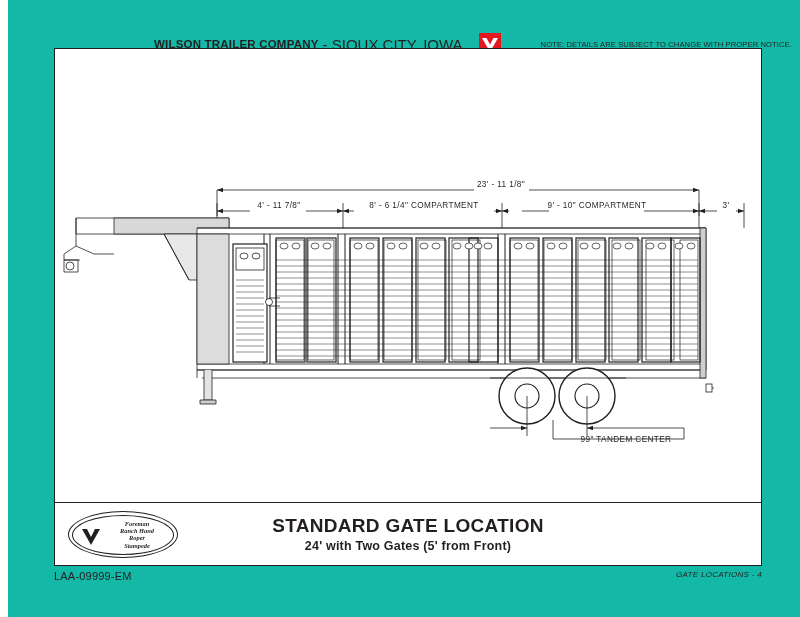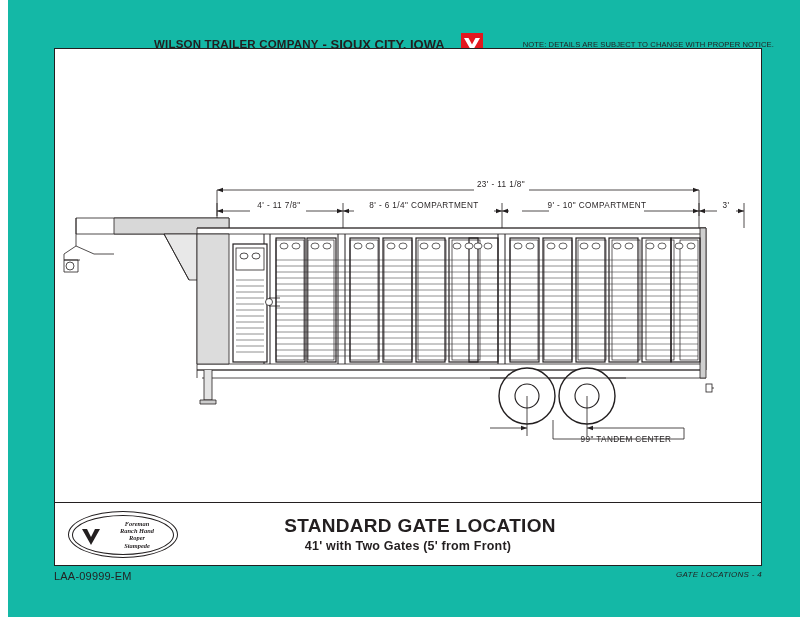--- a/index.html
+++ b/index.html
@@ -32,22 +32,22 @@
   }
   .hdr-company{
     font-weight:bold;
     font-size:11.5px;
     letter-spacing:.2px;
     color:#231f20;
     margin-left:100px;
     white-space:nowrap;
   }
   .hdr-city{
-    font-size:13px;
-    font-weight:bold;
+    font-size:15px;
+    font-weight:normal;
     color:#231f20;
     margin-left:4px;
     white-space:nowrap;
   }
   .hdr-logo{
     width:22px;height:22px;
     background:#e4181f;
     margin-left:16px;
     position:relative;
     flex:none;
@@ -100,21 +100,21 @@
     position:absolute;left:7px;top:9px;width:22px;height:22px;
   }
   .tb-logo-text{
     position:absolute;left:31px;top:4px;
     width:66px;text-align:center;
     font-family:"Liberation Serif", serif;
     font-size:6.4px;line-height:7.4px;font-weight:bold;
     font-style:italic;color:#231f20;
   }
   .tb-title{
-    position:absolute;left:12px;top:12px;width:706px;
+    position:absolute;left:0;top:12px;width:706px;
     text-align:center;
     font-size:19px;font-weight:bold;letter-spacing:.3px;
     color:#231f20;
   }
   .tb-sub{
     position:absolute;left:0;top:36px;width:706px;
     text-align:center;
     font-size:12.5px;font-weight:bold;letter-spacing:.2px;
     color:#231f20;
   }
@@ -380,19 +380,19 @@
         </svg>
         <div class="tb-logo-text">
           <div>Foreman</div>
           <div>Ranch Hand</div>
           <div>Roper</div>
           <div>Stampede</div>
         </div>
       </div>
     </div>
     <div class="tb-title">STANDARD GATE LOCATION</div>
-    <div class="tb-sub">41' with Two Gates (5' from Front)</div>
+    <div class="tb-sub">24' with Two Gates (5' from Front)</div>
   </div>
 
   <div class="footer-left">LAA-09999-EM</div>
   <div class="footer-right">GATE LOCATIONS - 4</div>
 
 </div>
 
 </body></html>

